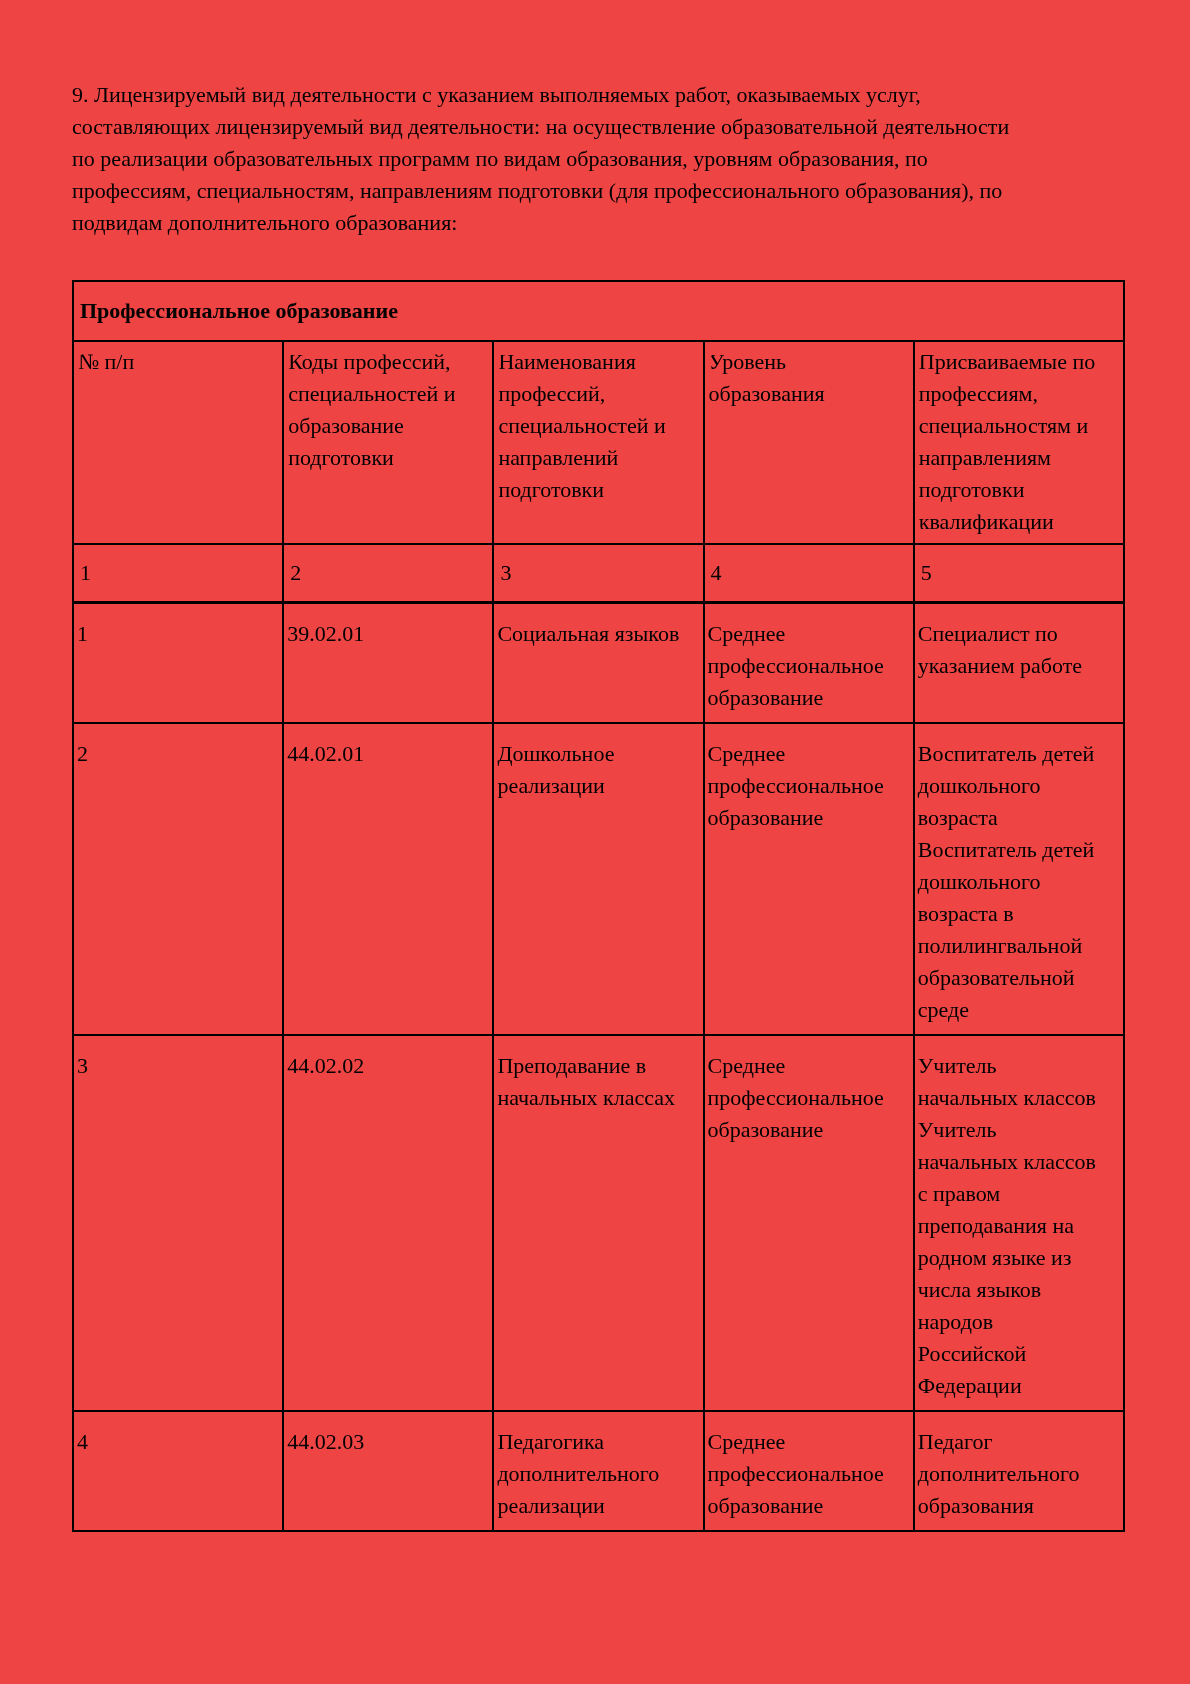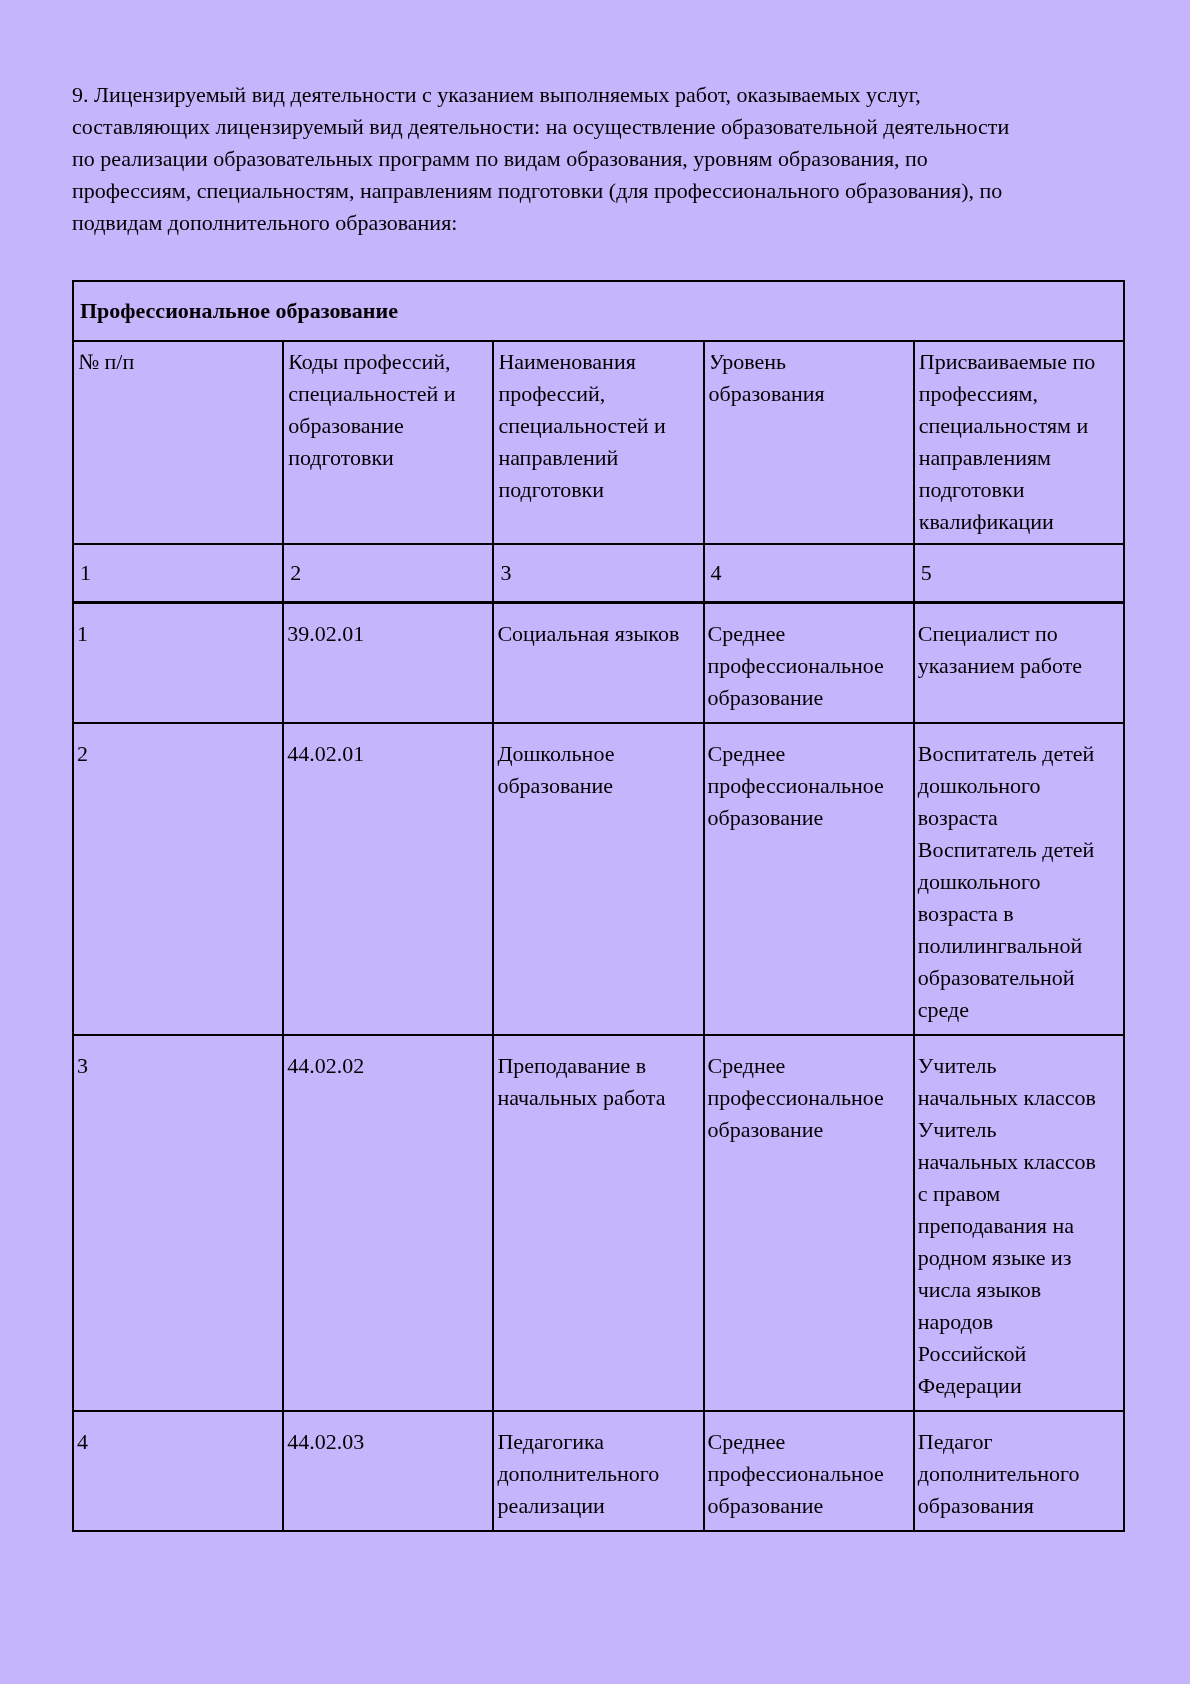--- a/index.html
+++ b/index.html
@@ -1,21 +1,21 @@
 <!DOCTYPE html>
 <html><head>
 <meta charset="utf-8">
 <style>
   * { box-sizing: border-box; }
   html, body { margin: 0; padding: 0; background: #ffffff; }
   .page {
     position: relative;
     width: 1190px;
     height: 1684px;
-    background: #c4b5fd;
+    background: #ef4444;
     color: #000000;
     font-family: "Liberation Serif", "DejaVu Serif", serif;
     font-size: 22px;
     line-height: 32px;
     padding: 79px 65px 0 72px;
     overflow: hidden;
   }
   .intro {
     margin: 0;
     width: 1053px;
@@ -120,40 +120,40 @@
 профессиональное
 образование</td>
       <td class="data-cell">Специалист по
 указанием работе</td>
     </tr>
 
     <tr>
       <td class="data-cell">2</td>
       <td class="data-cell">44.02.01</td>
       <td class="data-cell">Дошкольное
-образование</td>
+реализации</td>
       <td class="data-cell">Среднее
 профессиональное
 образование</td>
       <td class="data-cell">Воспитатель детей
 дошкольного
 возраста
 Воспитатель детей
 дошкольного
 возраста в
 полилингвальной
 образовательной
 среде</td>
     </tr>
 
     <tr>
       <td class="data-cell">3</td>
       <td class="data-cell">44.02.02</td>
       <td class="data-cell">Преподавание в
-начальных работа</td>
+начальных классах</td>
       <td class="data-cell">Среднее
 профессиональное
 образование</td>
       <td class="data-cell">Учитель
 начальных классов
 Учитель
 начальных классов
 с правом
 преподавания на
 родном языке из

